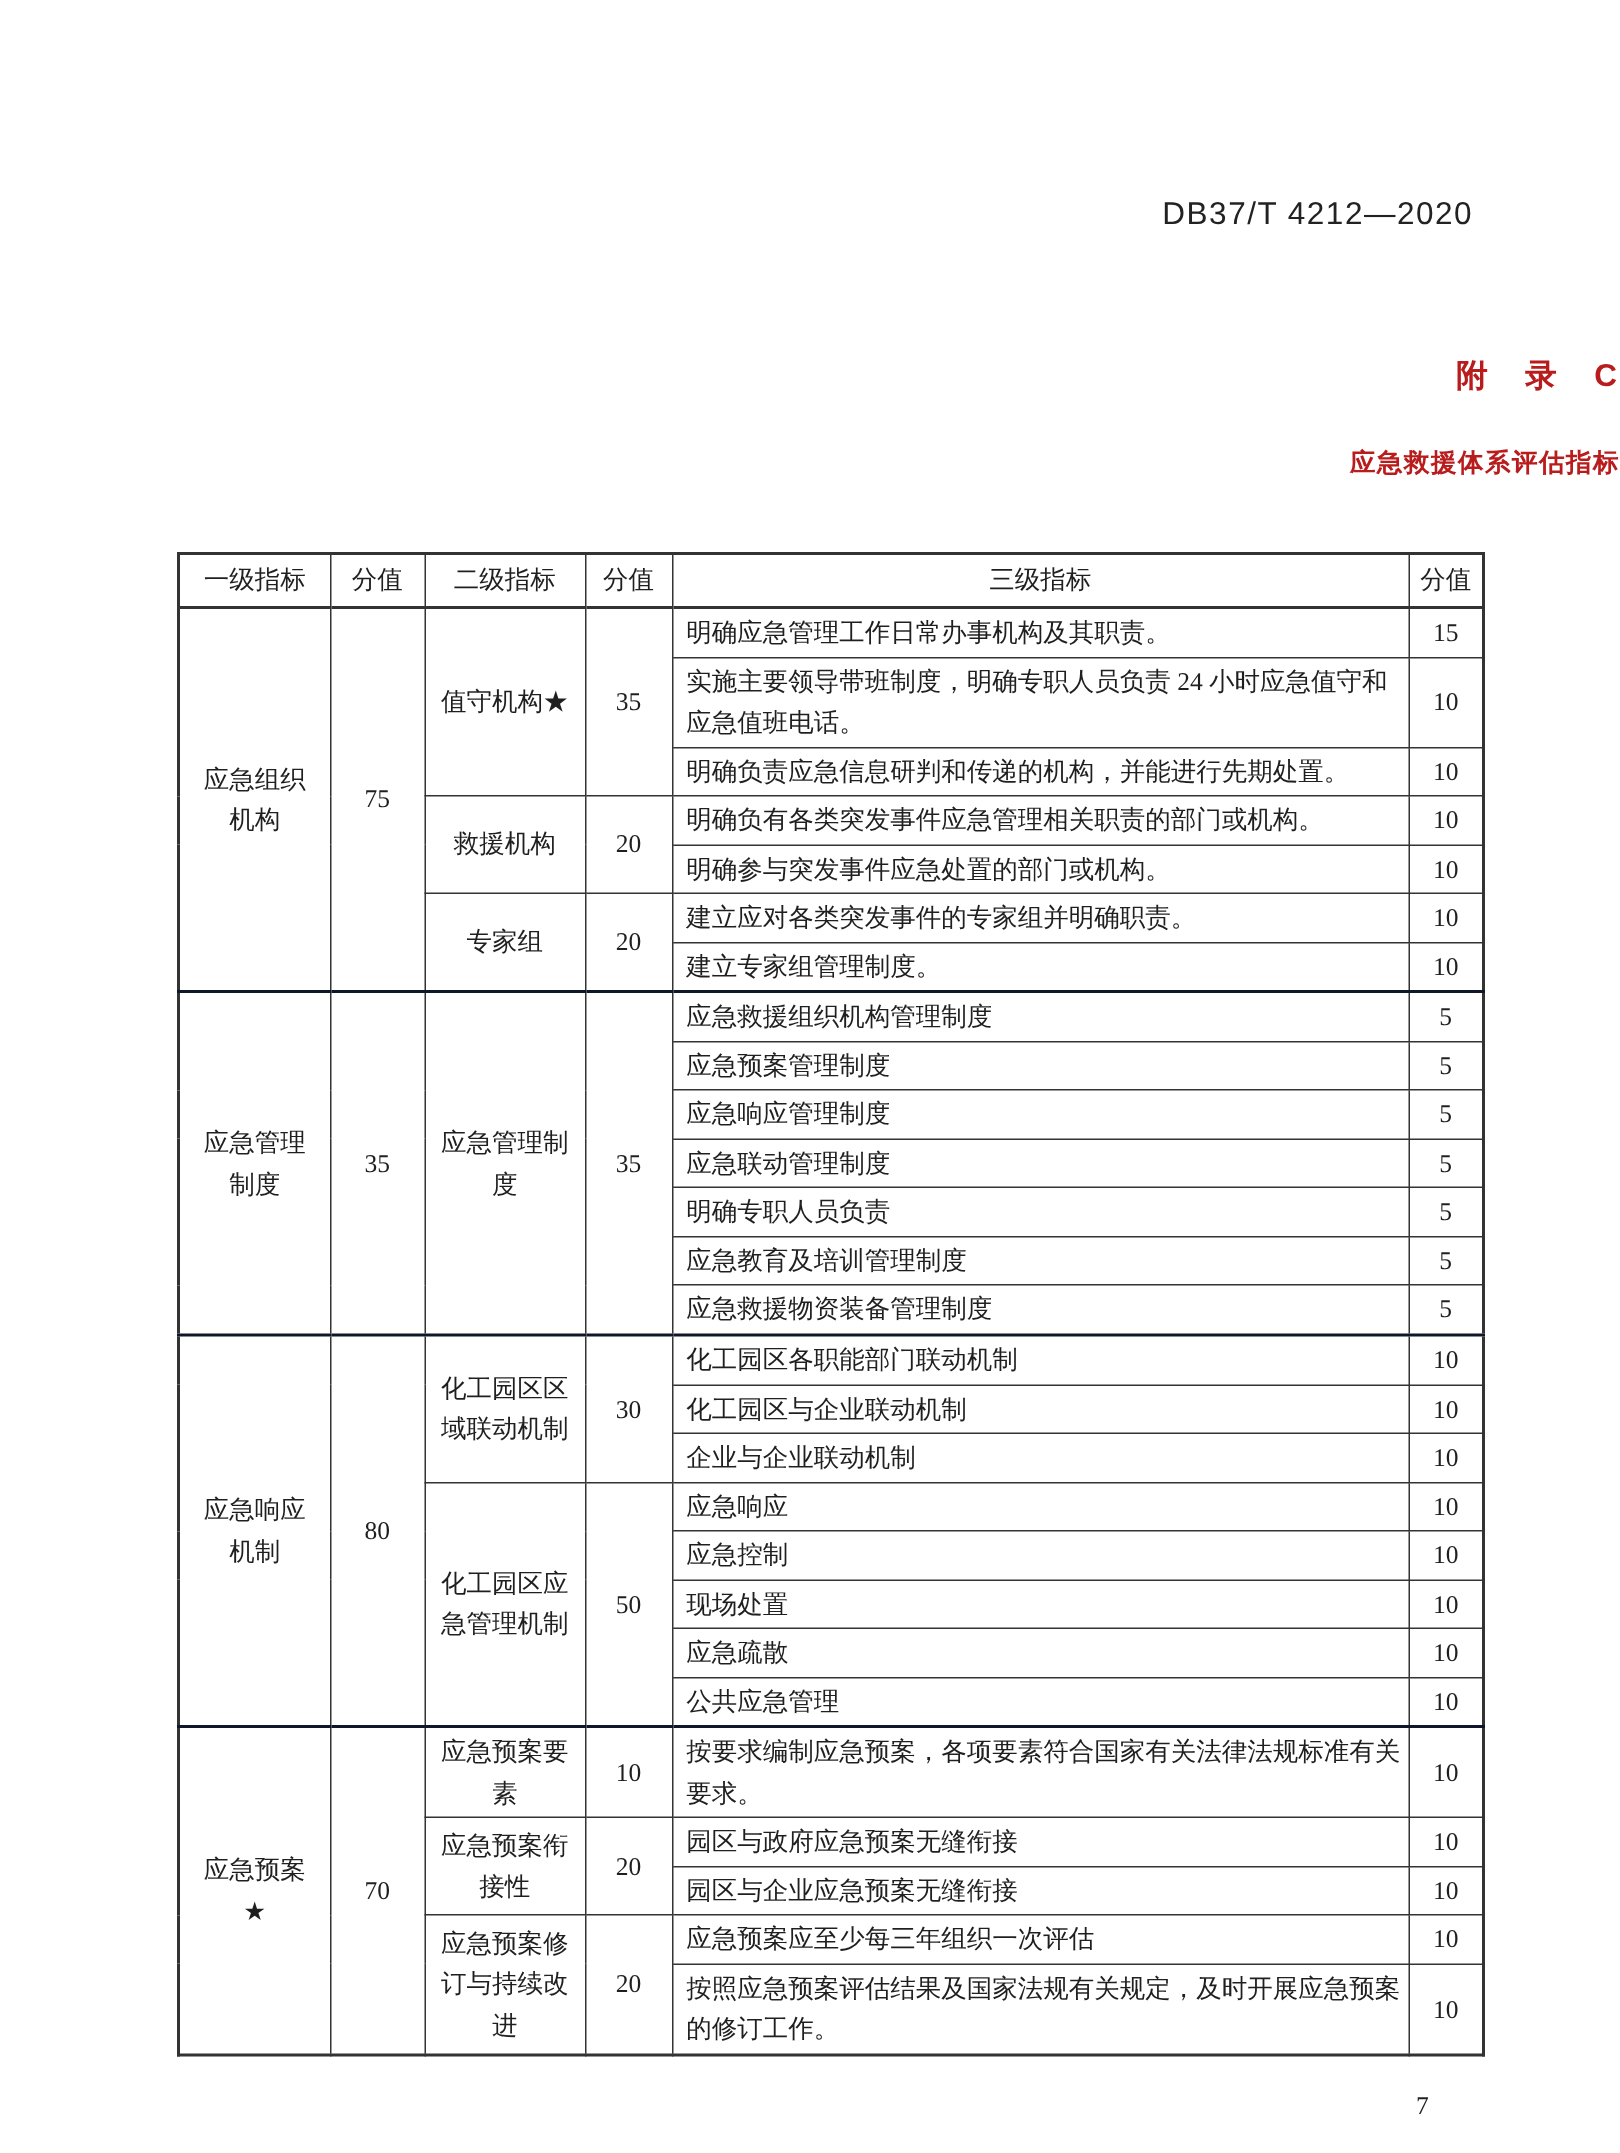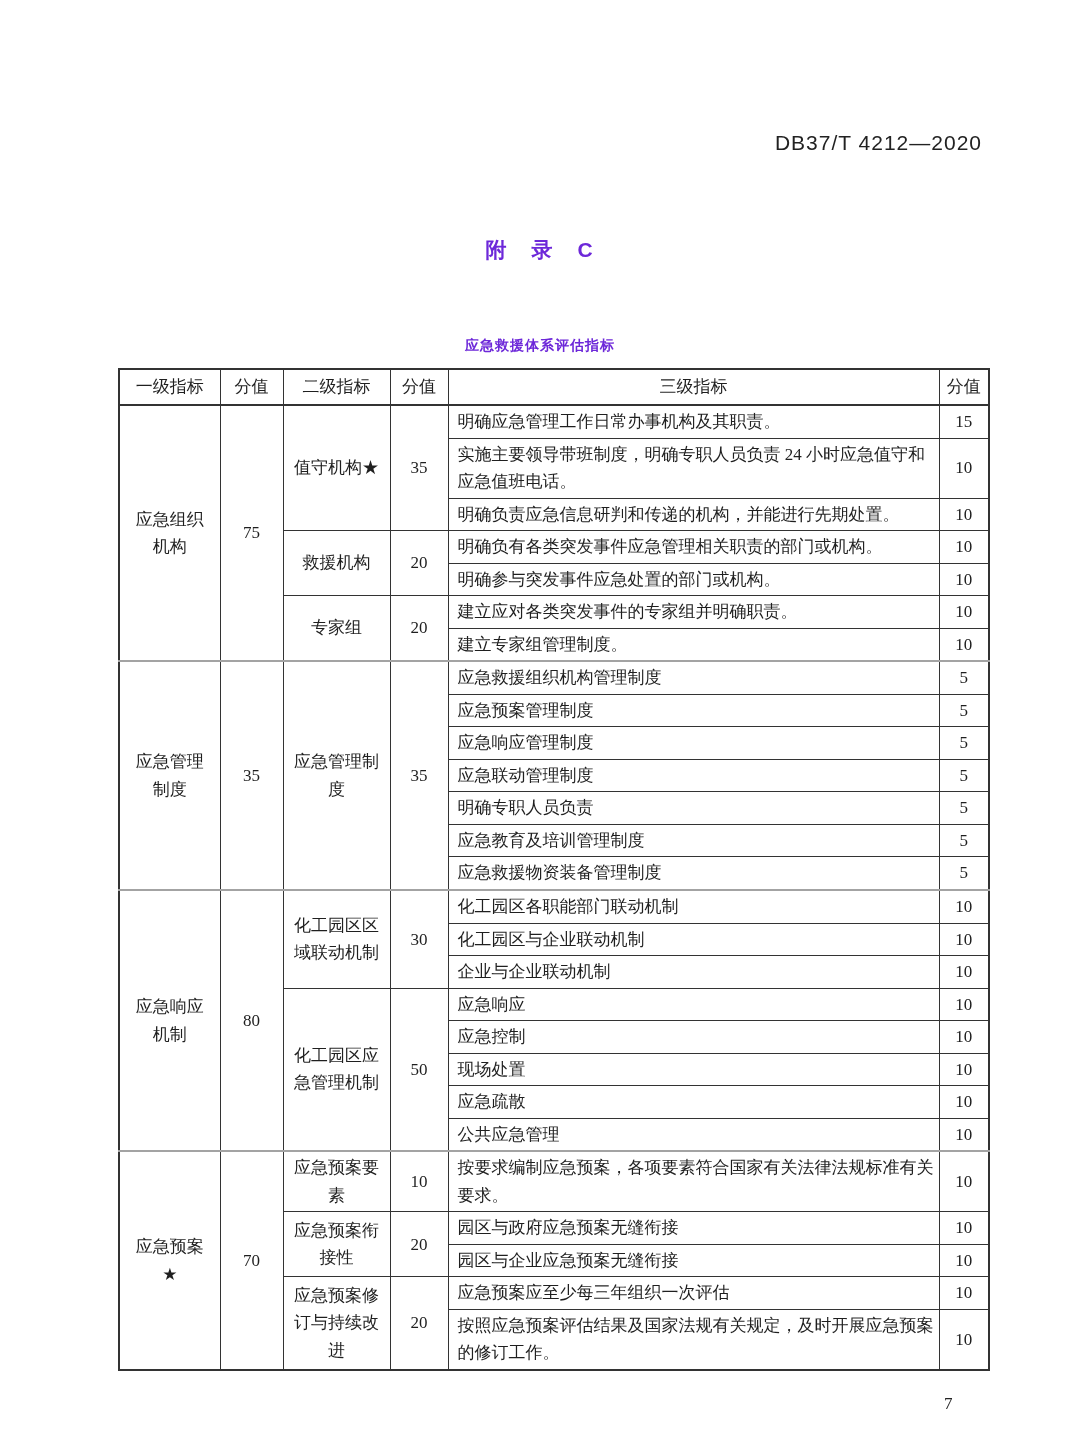--- a/index.html
+++ b/index.html
@@ -1,37 +1,37 @@
 <!DOCTYPE html>
 <html><head>
 <meta charset="utf-8">
 <style>
   html,body{margin:0;padding:0;background:#ffffff;}
   .page{position:relative;width:1080px;height:1435px;background:#ffffff;overflow:hidden;
         font-family:"Liberation Serif","DejaVu Serif",serif;color:#1f1f1f;}
   .doc-code{position:absolute;top:131px;right:98px;
         font-family:"Liberation Sans","DejaVu Sans",sans-serif;
         font-size:21px;letter-spacing:1px;color:#222;}
-  .center-line{position:absolute;left:0;width:100%;text-align:center;font-weight:bold;
-        font-family:"Liberation Sans","DejaVu Sans",sans-serif;color:#6d28d9;}
+  .center-line{position:absolute;left:0;width:100%;text-align:right;font-weight:bold;
+        font-family:"Liberation Sans","DejaVu Sans",sans-serif;color:#b91c1c;}
   .t1{top:236px;font-size:21px;letter-spacing:2px;}
   .t2{top:268px;font-size:19px;}
-  .t3{top:297px;font-size:14px;letter-spacing:1px;margin-top:40px;}
+  .t3{top:297px;font-size:17px;letter-spacing:1px;}
   .caption{top:344px;font-size:19px;letter-spacing:1px;}
   table.indicator{position:absolute;top:368px;left:118px;width:870px;
         border-collapse:collapse;table-layout:fixed;
         border:2px solid #333;}
   .indicator th,.indicator td{border:1px solid #333;font-size:17px;font-weight:normal;
         padding:2px 6px;text-align:center;vertical-align:middle;line-height:1.62;
         overflow:hidden;}
   .indicator thead th{height:30px;border-bottom:2px solid #333;}
   .indicator td.txt{text-align:left;padding-left:9px;padding-right:4px;}
   .indicator td.lv1,.indicator td.lv2{white-space:pre-line;padding-left:3px;padding-right:3px;}
   tr.h1{height:30px;} tr.h2{height:57px;} tr.h3{height:33px;}
-  tr.sec td{border-top:2px solid #a3a3a3;margin-top:35px;}
+  tr.sec td{border-top:2px solid #0f172a;margin-top:35px;}
   .page-num{position:absolute;top:1394px;left:944px;font-size:17px;color:#222;}
 </style>
 </head>
 <body>
 
 <div class="page">
 
   <div class="doc-code">DB37/T 4212—2020</div>
 
   <div class="center-line t1">附　录　C</div>

